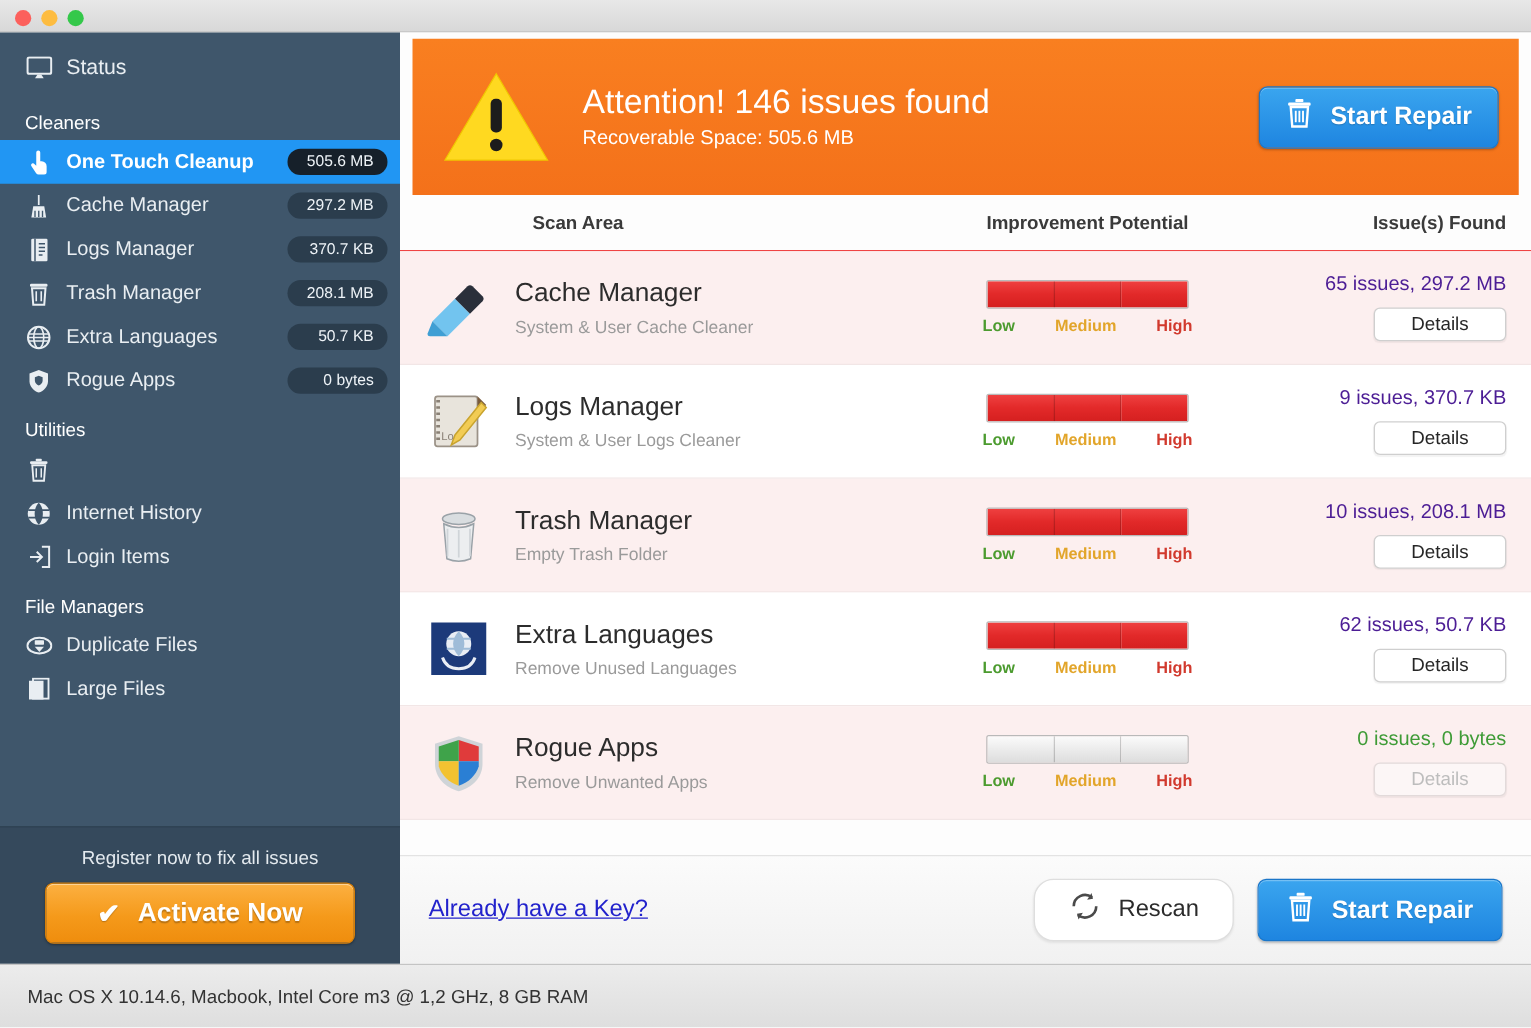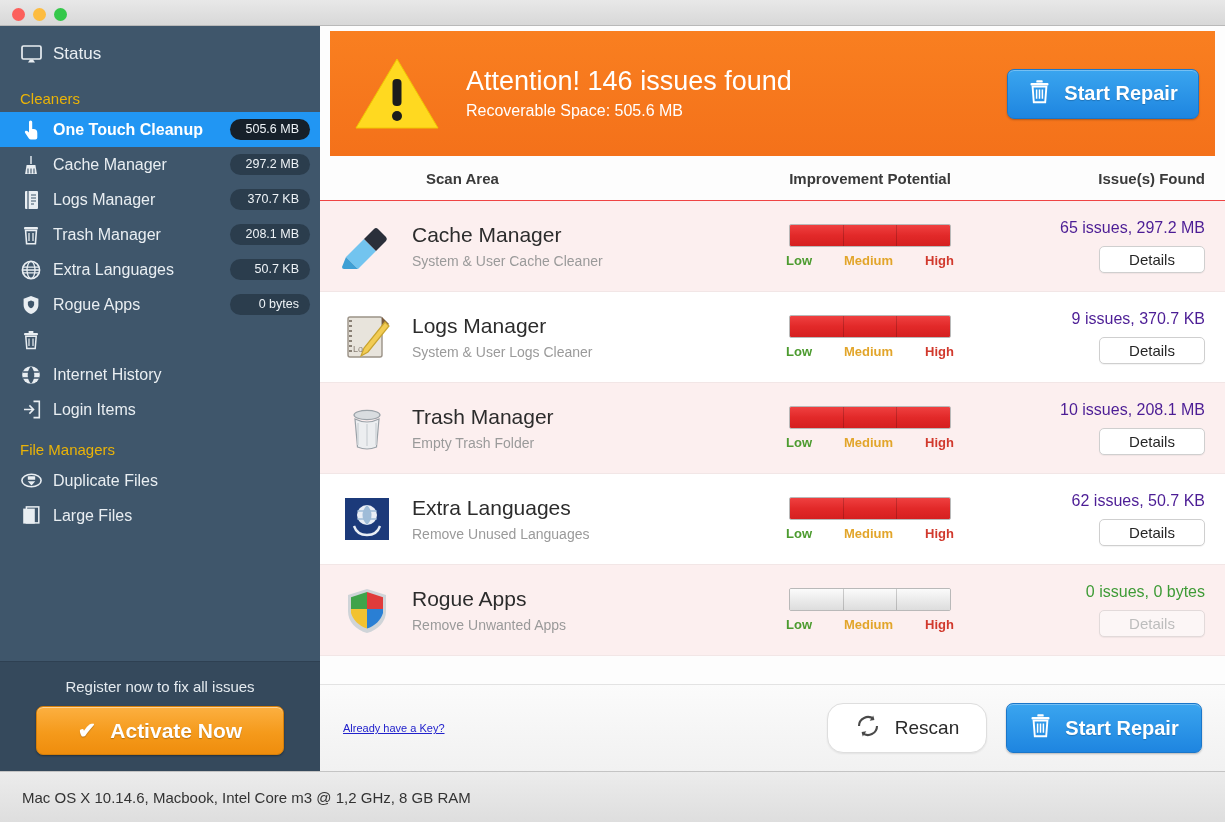--- a/index.html
+++ b/index.html
@@ -34,21 +34,21 @@
     font-size:16px; color:#e9eef2; cursor:default; gap:11px;
   }
   .sb-item .ic { width:22px; height:22px; flex:0 0 22px; display:flex;
                  align-items:center; justify-content:center; }
   .sb-item .lbl { flex:1 1 auto; white-space:nowrap; }
   .sb-item.status { height:44px; font-size:17px; }
   .sb-item.active {
     background:#2196f3; color:#fff; font-weight:bold;
   }
   .sb-section {
-    font-size:15px; color:#eab308; padding:14px 0 5px 20px; font-weight:normal;
+    font-size:15px; color:#ffffff; padding:14px 0 5px 20px; font-weight:normal;
   }
   .badge {
     background:#2b3d4d; color:#eef3f7; font-size:12.5px;
     border-radius:11px; padding:3px 11px 4px 11px; min-width:80px;
     text-align:right; white-space:nowrap; font-weight:normal;
   }
   .sb-item.active .badge { background:#16202a; }
 
   .sb-footer {
     position:absolute; left:0; bottom:0; width:320px; height:110px;
@@ -149,21 +149,21 @@
   }
   .details-btn.disabled { color:#bdbdbd; border-color:#e2dada; background:#fcf6f6; cursor:default; }
 
   .main-footer {
     position:absolute; left:0; bottom:0; width:905px; height:87px;
     background:linear-gradient(to bottom,#fbfbfb 0%,#f1f1f1 100%);
     border-top:1px solid #e3e3e3;
     display:flex; align-items:center; padding:0 23px;
   }
   .key-link {
-    font-size:11px; color:#2222cc; text-decoration:underline; cursor:pointer;
+    font-size:19px; color:#2222cc; text-decoration:underline; cursor:pointer;
   }
   .spacer { flex:1 1 auto; }
   .rescan-btn {
     width:160px; height:50px; border:1px solid #dedede; border-radius:16px;
     background:#fff; display:flex; align-items:center; justify-content:center;
     gap:14px; font-size:19px; color:#2b2b2b; cursor:pointer;
     box-shadow:0 1px 2px rgba(0,0,0,.07); margin-right:19px;
   }
   .main-footer .blue-btn { width:196px; height:50px; font-size:20px; }
 
@@ -266,20 +266,21 @@
         <span class="ic">
           <svg width="18" height="20" viewBox="0 0 18 20">
               <path d="M9 1l7.4 2.8v6.1C16.4 14.2 13 17.7 9 19c-4-1.3-7.4-4.8-7.4-9.1V3.8z" fill="#e9eef2"></path>
               <path d="M9 5.5l3.1 1.2v2.6c0 1.9-1.4 3.4-3.1 4-1.7-.6-3.1-2.1-3.1-4V6.7z" fill="#3f566b"></path>
             </svg>
         </span>
         <span class="lbl">Rogue Apps</span>
         <span class="badge">0 bytes</span>
       </div>
 
+      <div class="sb-section">Utilities</div>
 
       <div class="sb-item">
         <span class="ic">
           <svg width="18" height="20" viewBox="0 0 18 20">
               <rect x="2" y="3" width="14" height="2.2" rx="1" fill="#e9eef2"></rect>
               <rect x="6.6" y="1" width="4.8" height="2" rx="0.6" fill="#e9eef2"></rect>
               <path d="M3.8 6.2h10.4l-1 12.4H4.8z" fill="none" stroke="#e9eef2" stroke-width="1.5"></path>
               <path d="M7 8.6v7.4M11 8.6v7.4" stroke="#e9eef2" stroke-width="1.2"></path>
             </svg>
         </span>

